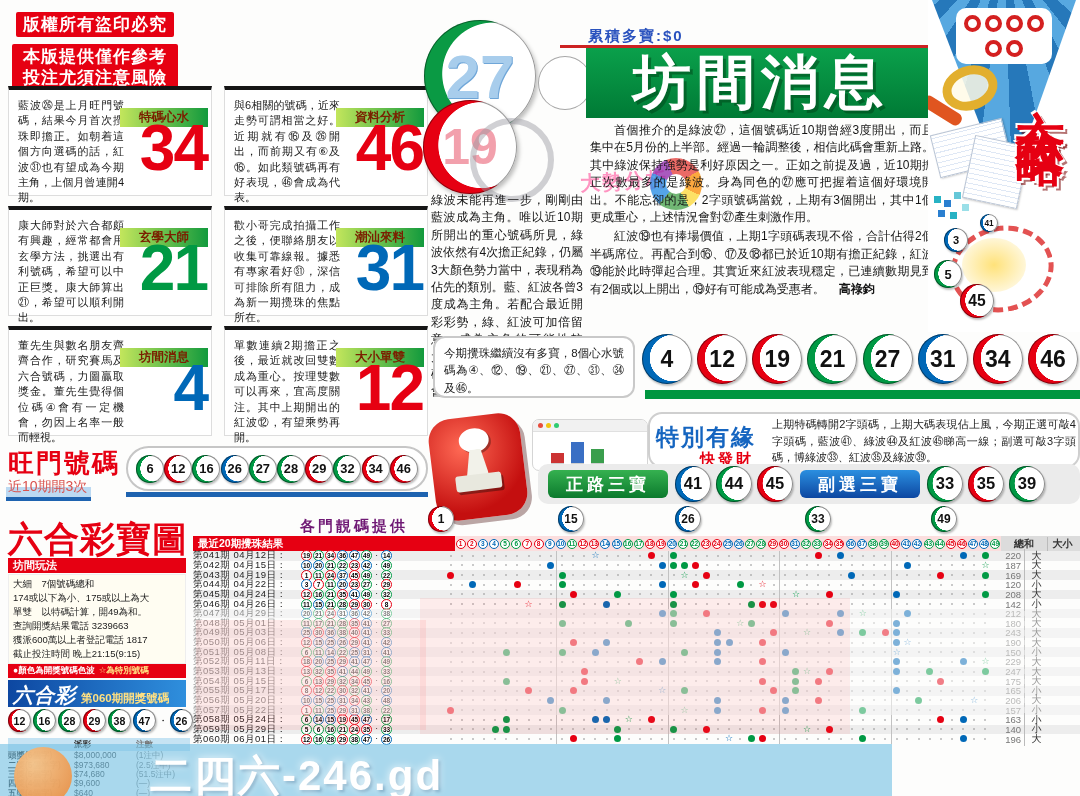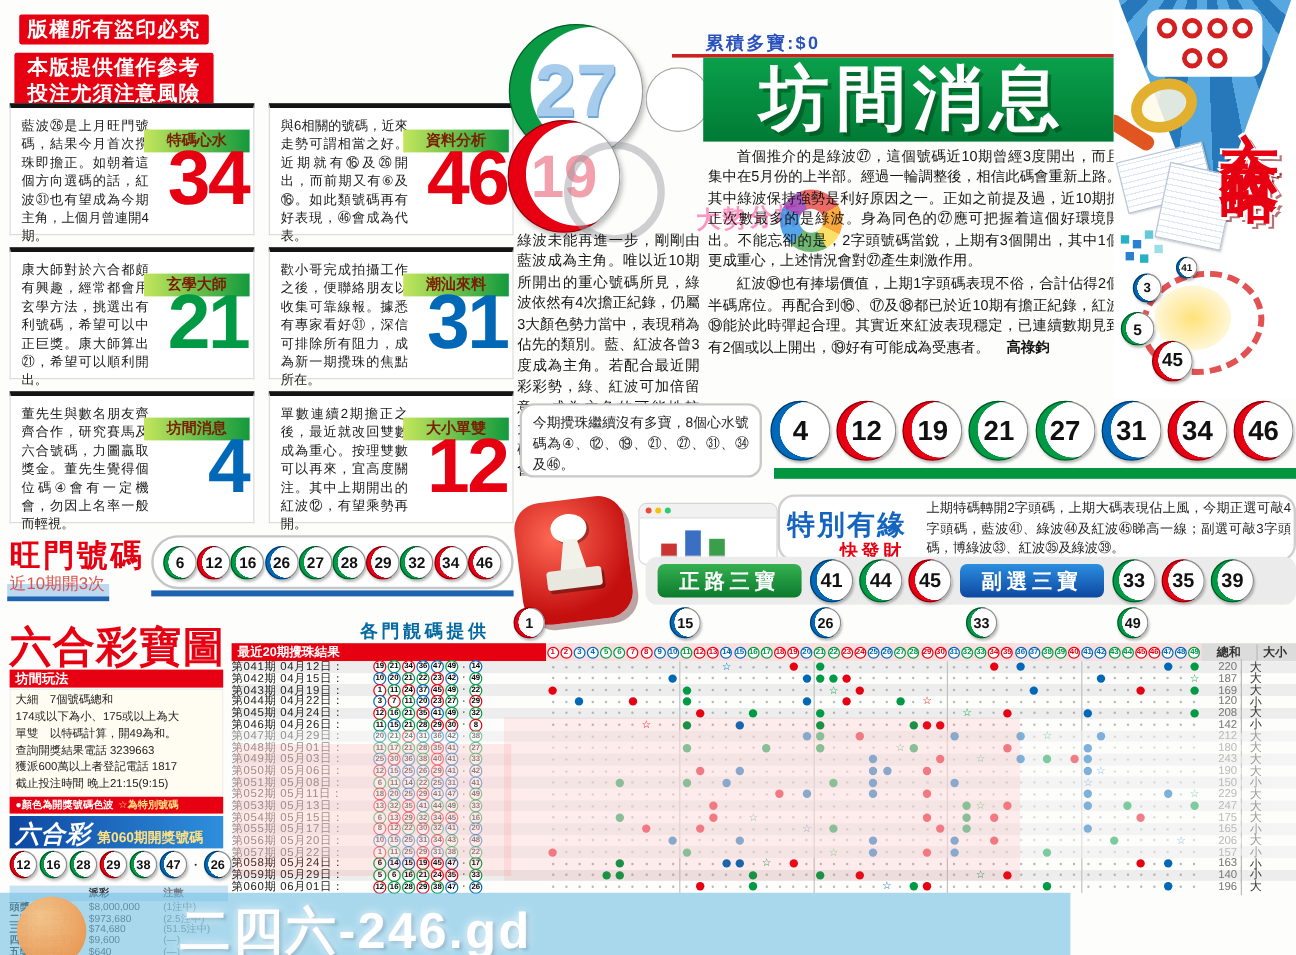--- a/index.html
+++ b/index.html
@@ -104,32 +104,32 @@
   #drawbanner .dl{color:#ffe082;font-weight:700;font-size:11.5px;}
   #drawballs{display:flex;align-items:center;gap:2px;}
   #prize{font-size:8.5px;line-height:1;}
   #prize .phead{display:flex;background:#c5e3f3;color:#1565c0;font-weight:700;height:13px;align-items:center;}
   #prize .prow{display:flex;height:9.3px;align-items:center;}
   #prize .pc1{width:66px;font-weight:700;color:#111;}
   #prize .pc2{width:62px;color:#333;}
   #prize .pc3{width:50px;color:#777;}
 
   
-  .provide{font-size:15px;font-weight:700;color:#0369a1;letter-spacing:3px;}
+  .provide{font-size:15px;font-weight:700;color:#701a75;letter-spacing:3px;}
   #chart-head{position:absolute;left:193px;top:536px;width:887px;height:15px;display:flex;font-size:10.5px;}
   #chart-head .rlbl{width:262px;background:#e60012;color:#fff;font-weight:700;display:flex;align-items:center;padding-left:5px;}
   #colnums{width:546px;background:#fbdede;display:grid;grid-template-columns:repeat(49,1fr);align-items:center;justify-items:center;}
   .cn{width:10px;height:10px;border-radius:50%;display:flex;align-items:center;justify-content:center;
       font-size:6.5px;font-weight:700;background:#fff;}
   #chart-head .shd{width:79px;background:#dcdcdc;display:flex;align-items:center;font-size:10px;font-weight:700;color:#333;}
   #chart-rows{position:absolute;left:193px;top:551px;width:887px;}
   .crow{display:flex;height:9.65px;align-items:center;font-size:9.5px;}
   .crow:nth-child(odd){background:#ededed;}
   .crow.fade{opacity:.5;}
-  .clbl{width:118px;color:#222;white-space:nowrap;overflow:hidden;letter-spacing:.5px;}
+  .clbl{width:108px;color:#222;white-space:nowrap;overflow:hidden;letter-spacing:.5px;}
   .cnums{width:144px;display:flex;align-items:center;gap:1px;white-space:nowrap;}
   .mn{width:11px;height:11px;border-radius:50%;border:1px solid #888;display:inline-flex;align-items:center;justify-content:center;
       font-size:6.5px;font-weight:700;color:#000;background:#fff;flex:0 0 auto;}
   .cgrid{width:546px;display:grid;grid-template-columns:repeat(49,1fr);align-items:center;justify-items:center;height:100%;}
   .cell{width:100%;height:100%;display:flex;align-items:center;justify-content:center;}
   .cell.sep{border-left:1px solid #c2c2c2;}
   .cdot{width:7px;height:7px;border-radius:50%;}
   .edot{width:2px;height:2px;border-radius:50%;background:#9a9a9a;opacity:.7;}
   .star{font-size:9px;line-height:1;}
   .csum{width:33px;text-align:right;color:#777;font-size:9.5px;padding-right:3px;}

